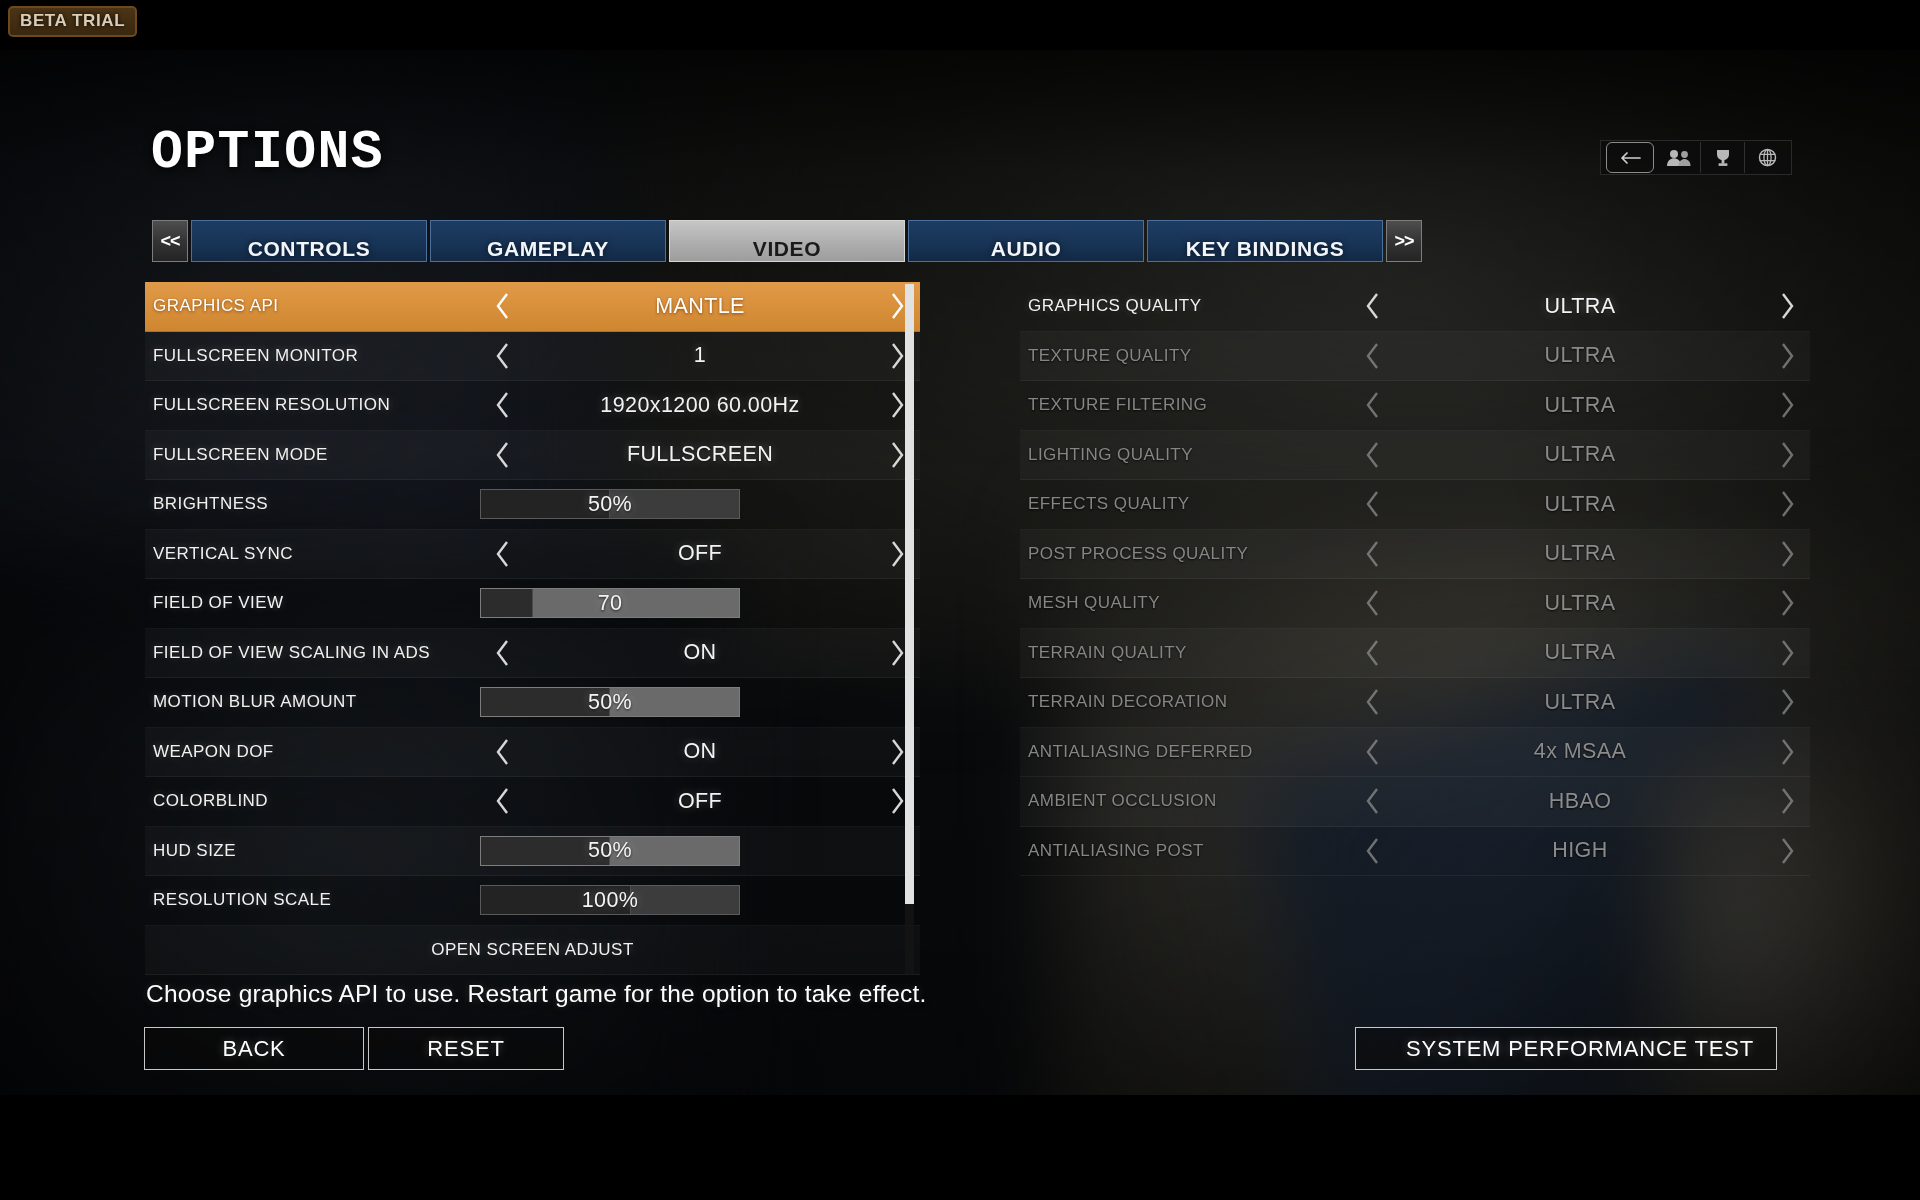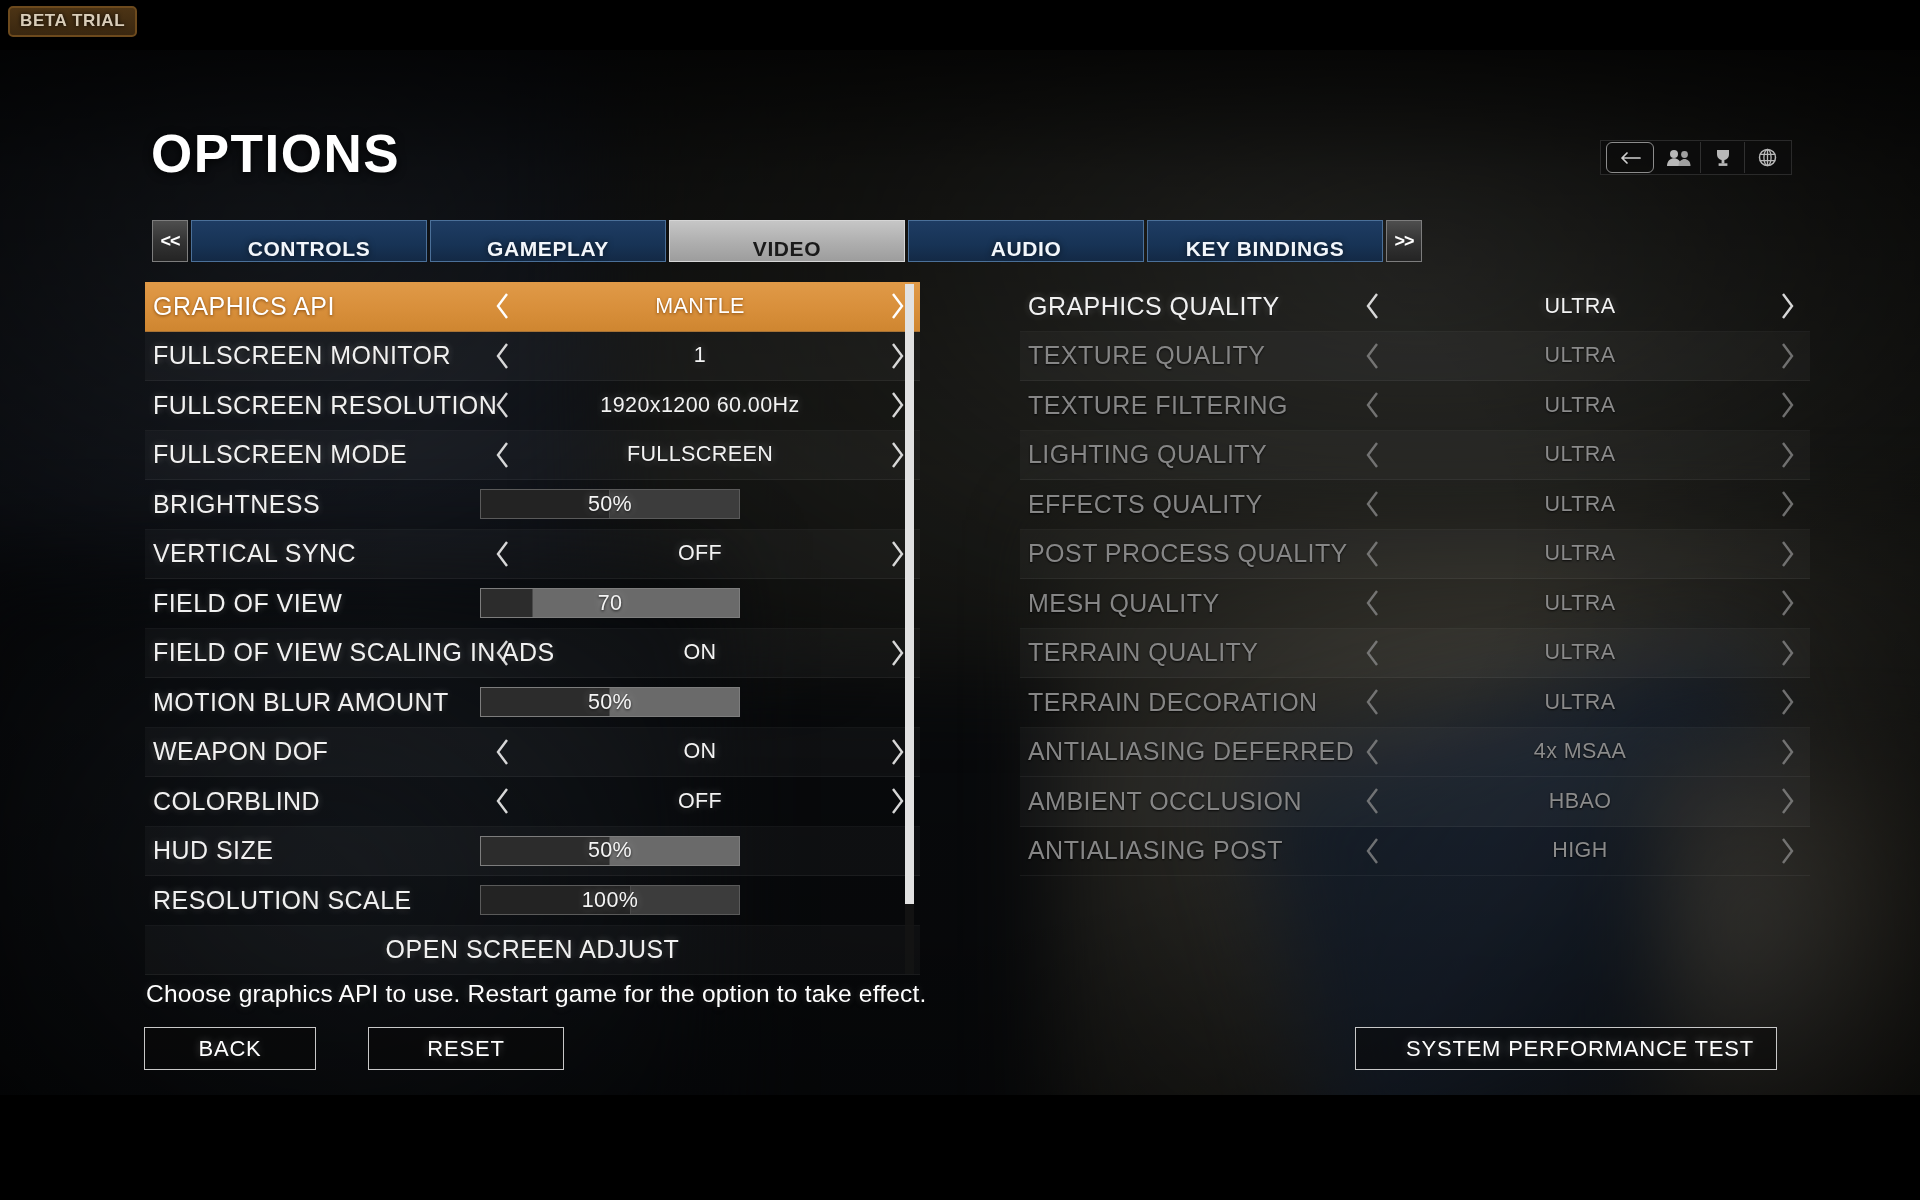--- a/index.html
+++ b/index.html
@@ -101,20 +101,21 @@
   
   .page-title {
     position: absolute;
     left: 151px; top: 123px;
     z-index: 20;
     color: #ffffff;
     font-size: 53px;
     font-weight: bold;
     letter-spacing: 1.5px;
     text-shadow: 0 2px 10px rgba(0,0,0,.85);
+    font-family: Liberation Mono, monospace;
   }
 
   
   .social-bar {
     position: absolute;
     right: 128px; top: 140px;
     z-index: 20;
     display: flex;
     align-items: center;
     background: rgba(12,12,12,.82);
@@ -192,21 +193,21 @@
   }
   .opt-row.alt { background: rgba(255,255,255,.030); }
   .opt-row.selected {
     background: linear-gradient(to bottom, #e09a48 0%, #d9903c 50%, #cf8630 100%);
     border-bottom: 1px solid rgba(0,0,0,.25);
   }
 
   .opt-label {
     flex: 0 0 auto;
     color: #f1f1f1;
-    font-size: 25px;
+    font-size: 17px;
     font-weight: normal;
     letter-spacing: .45px;
     text-shadow: 0 0 7px rgba(255,255,255,.28), 0 1px 3px rgba(0,0,0,.9);
     white-space: nowrap;
   }
   .opt-row.selected .opt-label {
     color: #ffffff;
     text-shadow: 0 1px 3px rgba(120,65,10,.85);
   }
   .opt-row.disabled .opt-label { color: #868686; text-shadow: 0 1px 2px rgba(0,0,0,.8); }
@@ -311,21 +312,21 @@
     z-index: 20;
     height: 43px;
     border: 1px solid #c8c8c8;
     background: rgba(10,10,10,.55);
     color: #ffffff;
     font-size: 22px;
     letter-spacing: .8px;
     display: flex; align-items: center; justify-content: center;
     text-shadow: 0 0 8px rgba(255,255,255,.3), 0 1px 3px rgba(0,0,0,.9);
   }
-  .btn.back  { left: 144px;  top: 1027px; width: 172px; }
+  .btn.back  { left: 144px;  top: 1027px; width: 220px; }
   .btn.reset { left: 368px;  top: 1027px; width: 196px; }
   .btn.perf  { left: 1355px; top: 1027px; width: 422px; padding-left: 28px; }
 </style>
 </head>
 <body>
 
 <div id="root">
 
   <div class="bg-scene">
     <div class="b1"></div>

